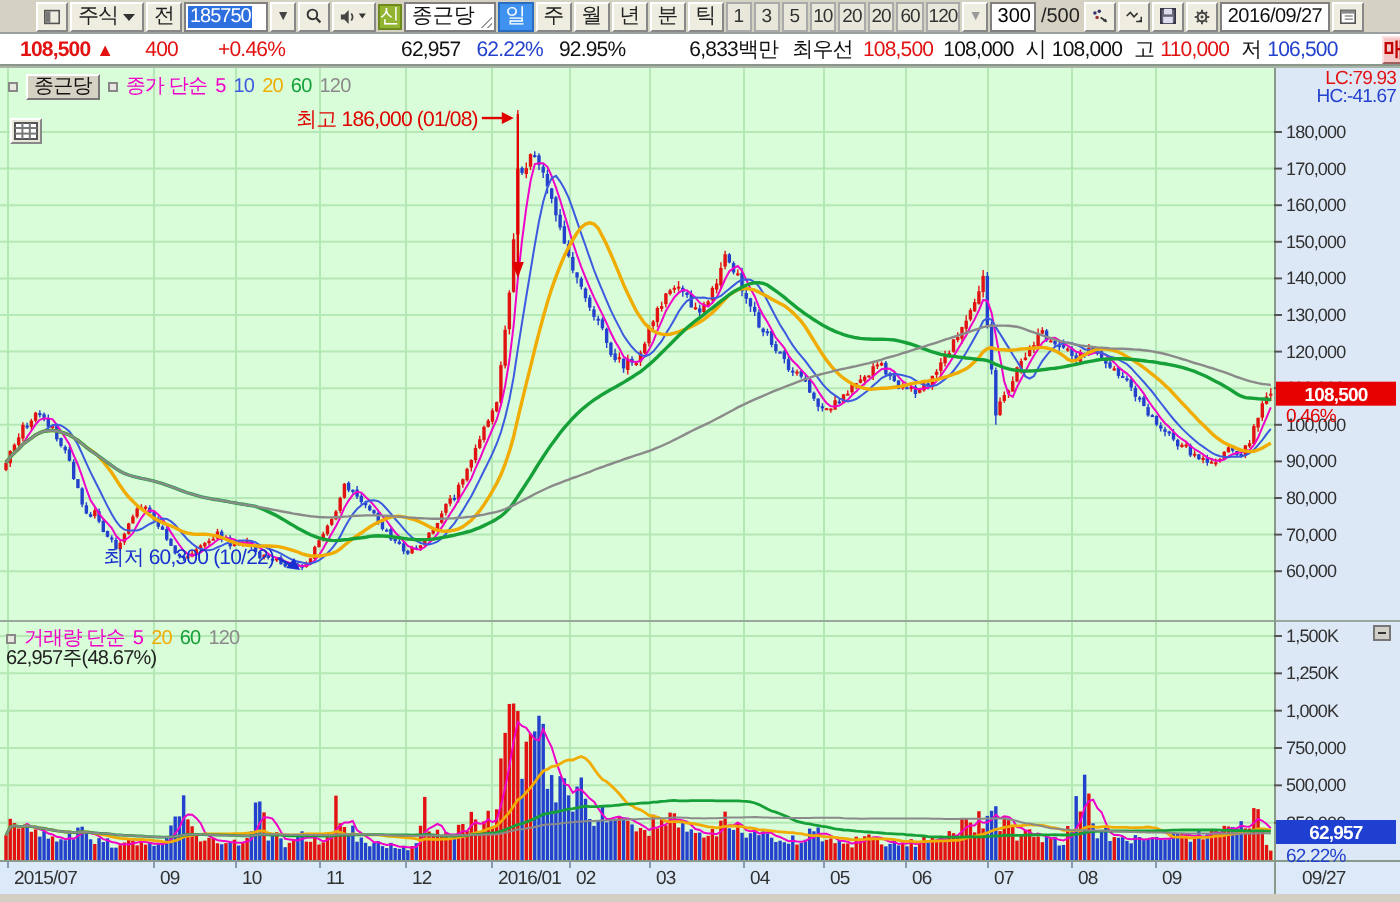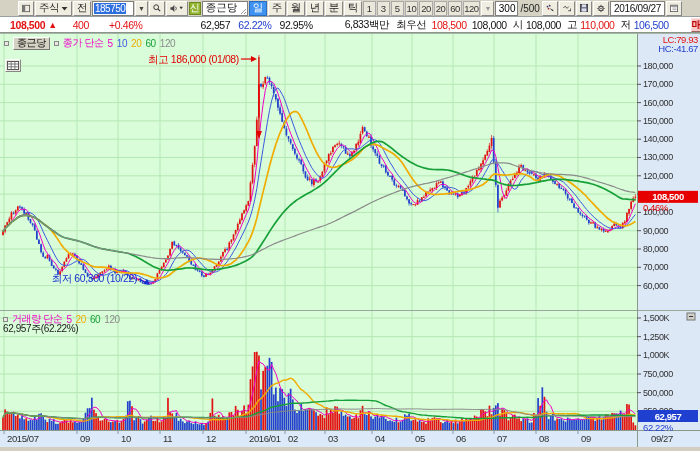--- a/index.html
+++ b/index.html
@@ -1277,14 +1277,14 @@
   </div>
 
   <div class="overlay vol-legend">
     <span class="bullet"></span>
     <span class="ma5c">거래량 단순</span>
     <span class="ma5c">5</span>
     <span class="ma20c">20</span>
     <span class="ma60c">60</span>
     <span class="ma120c">120</span>
   </div>
-  <div class="overlay vol-current">62,957주(62.22%)</div>
+  <div class="overlay vol-current">62,957주(48.67%)</div>
 </div>
 
 </body></html>

